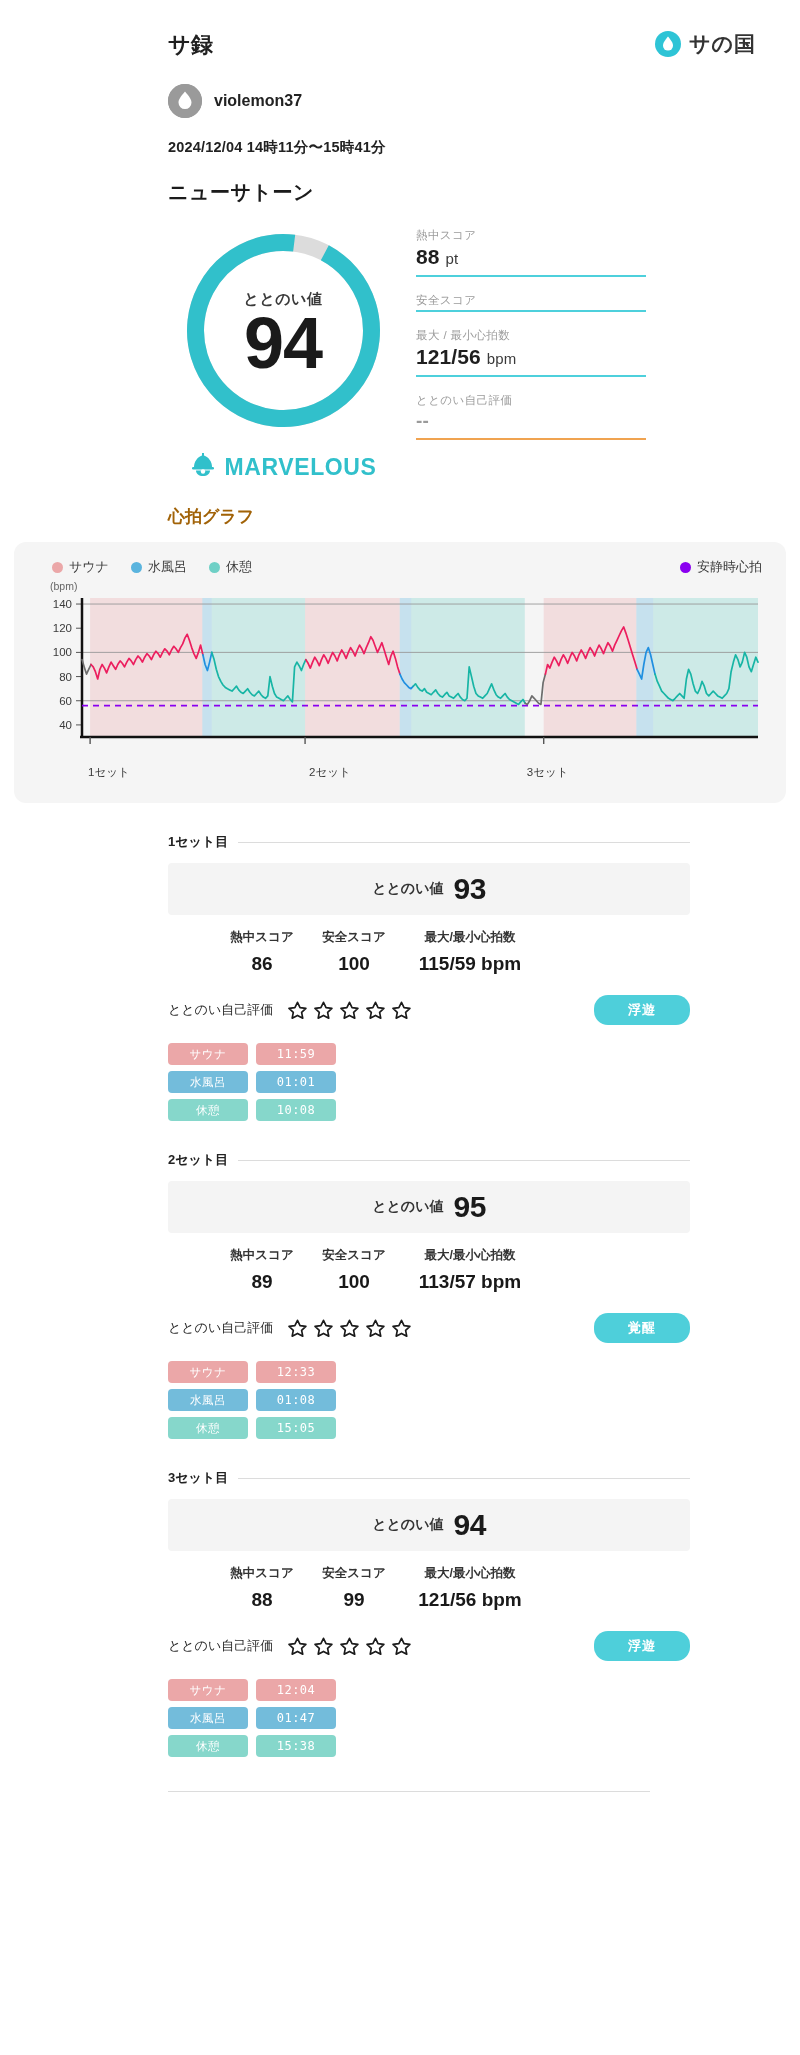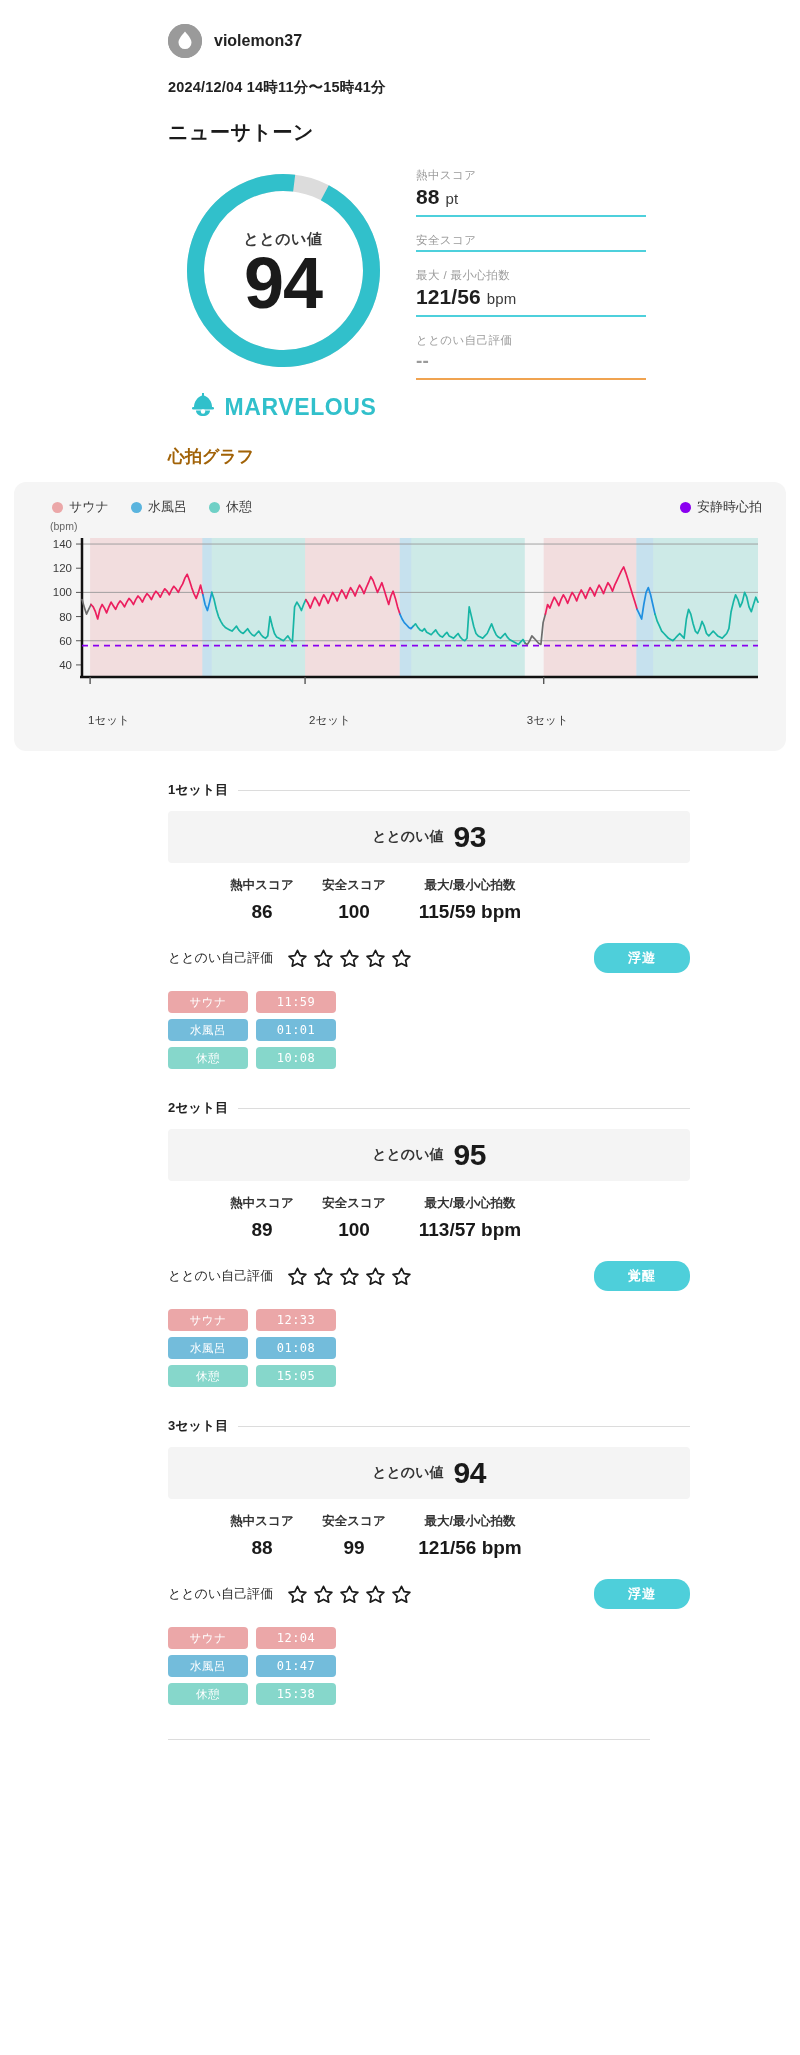--- a/index.html
+++ b/index.html
@@ -53,21 +53,21 @@
   
   .chart-title{ padding:24px 0 0 168px; font-size:17px; font-weight:700; color:#a16207; }
   .chart-card{ margin:14px 14px 0 14px; background:#f5f5f5; border-radius:12px;
                padding:14px 16px 16px 16px; }
   .legend{ display:flex; align-items:center; justify-content:space-between; padding:2px 8px 4px 22px;}
   .legend-left{ display:flex; gap:22px; align-items:center;}
   .legend-item{ display:flex; align-items:center; gap:6px; font-size:13px; color:#3a3a3a; font-weight:500;}
   .dot{ width:11px; height:11px; border-radius:50%; flex:0 0 11px;}
   .chart-area{ position:relative; margin-top:2px; }
   .unit-note{ font-size:10.5px; color:#666; padding-left:20px; }
-  .xlabels{ display:flex; position:relative; height:22px; margin-left:60px; margin-right:10px; margin-top:10px;}
+  .xlabels{ display:flex; position:relative; height:22px; margin-left:60px; margin-right:10px; margin-top:2px;}
   .xlabel{ position:absolute; font-size:11.5px; color:#3a3a3a; transform:translateX(-2px); }
 
   
   .set{ padding:0 110px 0 168px; margin-top:30px; }
   .set-head{ display:flex; align-items:center; gap:10px; }
   .set-head-label{ font-size:13px; font-weight:700; color:#222; white-space:nowrap;}
   .set-head-rule{ flex:1; height:1px; background:#dcdcdc; }
   .set-banner{ margin-top:12px; background:#f4f4f4; border-radius:4px; height:52px;
                display:flex; align-items:center; justify-content:center; gap:10px;}
   .set-banner-label{ font-size:14px; font-weight:700; color:#333; }
@@ -94,20 +94,32 @@
   .chip.sauna{ background:#eba7a8; }
   .chip.bath{ background:#73bcdb; }
   .chip.rest{ background:#86d7cb; }
   .bottom-rule{ margin:34px 150px 0 168px; height:1px; background:#dcdcdc;}
 </style>
 </head>
 <body>
 
 <div class="page">
 
+  <div class="header">
+    <div class="app-title">サ録</div>
+    <div class="brand">
+      <span class="brand-mark">
+        <svg viewBox="0 0 26 26" width="26" height="26">
+          <circle cx="13" cy="13" r="13" fill="#2ec4d6"></circle>
+          <path d="M13 5.5 C16.6 10 18 12 18 14.6 A5 5 0 0 1 8 14.6 C8 12 9.4 10 13 5.5 Z" fill="#ffffff"></path>
+        </svg>
+      </span>
+      <span class="brand-text">サの国</span>
+    </div>
+  </div>
 
   <div class="user-row">
     <span class="avatar">
       <svg viewBox="0 0 34 34" width="34" height="34">
         <circle cx="17" cy="17" r="17" fill="#9a9a9a"></circle>
         <path d="M17 7.5 C21.6 13 23.5 15.4 23.5 18.6 A6.5 6.5 0 0 1 10.5 18.6 C10.5 15.4 12.4 13 17 7.5 Z" fill="#ffffff"></path>
       </svg>
     </span>
     <span class="user-name">violemon37</span>
   </div>

